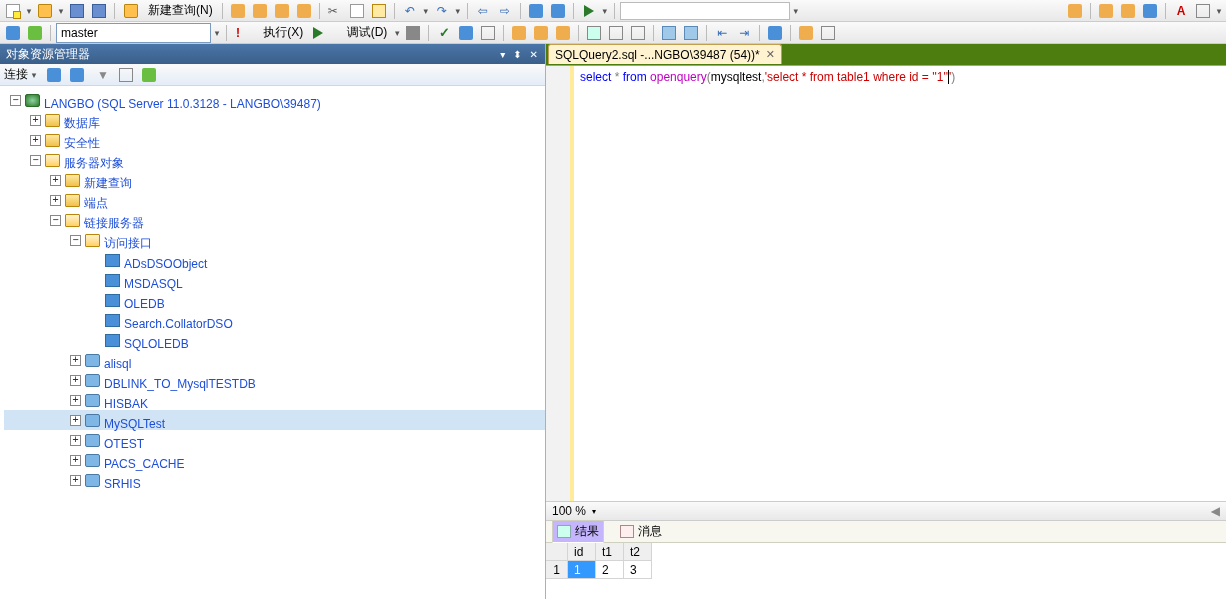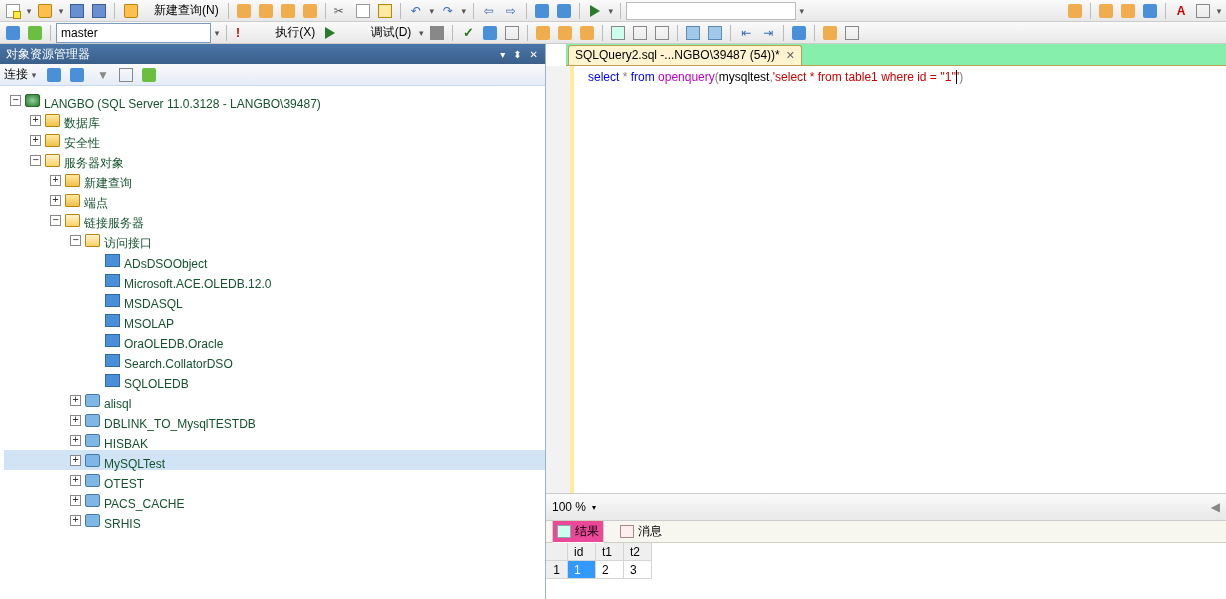--- a/index.html
+++ b/index.html
@@ -4,21 +4,21 @@
 <style>
 * { margin: 0; padding: 0; box-sizing: border-box; font-family: "Microsoft YaHei", Tahoma, Arial, sans-serif; font-size: 12px; }
 body { width: 1226px; height: 599px; overflow: hidden; background: #fff; }
 
 
 .toolbar-row { display: flex; align-items: center; height: 22px; background: linear-gradient(#fafafa, #e8e8e8); border-bottom: 1px solid #ccc; padding: 0 3px; gap: 2px; }
 .toolbar-row .sep { width: 1px; height: 16px; background: #bbb; margin: 0 3px; }
 .tbtn { display: inline-flex; align-items: center; justify-content: center; width: 20px; height: 18px; cursor: pointer; border-radius: 2px; }
 .ticon { width: 14px; height: 14px; display: inline-block; }
 .dd { width: 8px; text-align: center; color: #555; font-size: 9px; cursor: pointer; }
-.tlabel { padding: 0 4px; cursor: pointer; display: inline-flex; align-items: center; gap: 16px; }
+.tlabel { padding: 0 4px; cursor: pointer; display: inline-flex; align-items: center; gap: 10px; }
 .ticon-new { background: linear-gradient(#fff,#fff); border: 1px solid #999; position: relative; }
 .ticon-new::after { content: ""; position: absolute; right: -2px; bottom: -2px; width: 6px; height: 6px; background: #ffeb3b; border: 1px solid #b8860b; }
 .ticon-db { background: #ffc04d; border-radius: 1px 1px 2px 2px; border: 1px solid #b8860b; }
 .ticon-green { background: #6abf40; border-radius: 2px; }
 .ticon-blue { background: #4a90d9; border-radius: 2px; }
 .ticon-yellow { background: #f0ad4e; border-radius: 2px; }
 .ticon-play { width: 0; height: 0; border-left: 10px solid #2a7a2a; border-top: 6px solid transparent; border-bottom: 6px solid transparent; }
 .ticon-check { color: #2a7a2a; font-weight: bold; font-size: 13px; }
 .ticon-cut { color: #555; }
 .ticon-paste { background: #ffe9a3; border: 1px solid #b8860b; }
@@ -37,40 +37,40 @@
 .tree { flex: 1; overflow: auto; background: #fff; padding: 4px 0 4px 4px; }
 .tree-node { display: flex; align-items: center; height: 20px; white-space: nowrap; cursor: pointer; }
 .tree-node.selected { background: #d1e4f5; }
 .exp { width: 11px; height: 11px; border: 1px solid #888; background: #fff; display: inline-flex; align-items: center; justify-content: center; font-size: 10px; line-height: 8px; color: #333; margin-right: 4px; cursor: pointer; font-family: monospace; }
 .exp.none { border: none; background: none; }
 .folder { width: 15px; height: 13px; background: linear-gradient(#ffe9a3,#f0c14b); border: 1px solid #b8860b; border-radius: 1px; margin-right: 4px; }
 .folder.open { background: linear-gradient(#fff3d0,#ffd166); }
 .dbicon { width: 15px; height: 13px; background: radial-gradient(#8fd19e,#2a7a2a); border: 1px solid #2a6b2a; border-radius: 2px; margin-right: 4px; }
 .cubeicon { width: 15px; height: 13px; background: #4a90d9; border: 1px solid #2e6da4; margin-right: 4px; }
 .srvicon { width: 15px; height: 13px; background: #7eb6e6; border: 1px solid #4a7aa4; border-radius: 2px; margin-right: 4px; }
-.ntext { color: #14532d; margin-top: 7px; }
+.ntext { color: #1d4ed8; margin-top: 7px; }
 .i0 { padding-left: 6px; } .i1 { padding-left: 26px; } .i2 { padding-left: 46px; } .i3 { padding-left: 66px; } .i4 { padding-left: 86px; }
 
 
 .right-pane { flex: 1; display: flex; flex-direction: column; background: #fff; }
-.tabstrip { height: 22px; background: #86efac; display: flex; align-items: center; border-bottom: 1px solid #c0a050; padding-left: 2px; margin-left: 20px; }
+.tabstrip { height: 22px; background: #4d7c0f; display: flex; align-items: flex-start; border-bottom: 1px solid #c0a050; padding-left: 2px; }
 .file-tab { background: #fff3d0; border: 1px solid #c0a050; border-bottom: none; height: 20px; display: flex; align-items: center; padding: 0 6px; gap: 6px; border-radius: 3px 3px 0 0; cursor: pointer; }
 .file-tab .close { font-size: 11px; color: #666; cursor: pointer; }
 .editor { flex: 1; background: #fff; position: relative; display: flex; }
 .gutter { width: 28px; background: #f2f2f2; border-right: 4px solid #ffeb99; }
-.code { padding: 4px 14px; font-family: "Courier New", monospace; font-size: 13px; white-space: pre; }
+.code { padding: 4px 6px; font-family: "Courier New", monospace; font-size: 13px; white-space: pre; }
 .kw { color: #0000ff; } .fn { color: #c000c0; } .pr { color: #808080; } .str { color: #cc0000; } .cursor { border-left: 1px solid #000; animation: blink 1s step-end infinite; }
 @keyframes blink { 50% { border-color: transparent; } }
 
-.zoombar { height: 28px; background: linear-gradient(#fafafa,#e8e8e8); border-top: 1px solid #ccc; border-bottom: 1px solid #ccc; display: flex; align-items: center; padding: 0 6px; gap: 6px; font-size: 11px; }
+.zoombar { height: 20px; background: linear-gradient(#fafafa,#e8e8e8); border-top: 1px solid #ccc; border-bottom: 1px solid #ccc; display: flex; align-items: center; padding: 0 6px; gap: 6px; font-size: 11px; }
 .zoombar .zdd { font-size: 8px; cursor: pointer; }
 
 .results-tabs { height: 22px; background: #f7f7f0; border-bottom: 1px solid #d0d0c0; display: flex; align-items: center; gap: 12px; padding: 0 6px; }
 .rtab { display: flex; align-items: center; gap: 4px; cursor: pointer; padding: 2px 4px; }
-.rtab.active { background: #ec4899; border: 1px solid #d0d0c0; border-bottom-color: #fff; }
+.rtab.active { background: #c4b5fd; border: 1px solid #d0d0c0; border-bottom-color: #fff; }
 .ricon { width: 14px; height: 13px; border: 1px solid #8aa; background: #cfe; }
 .ricon.msg { border-color: #a88; background: #fee; }
 
 .results-grid { flex: 0 0 56px; background: #fff; display: flex; flex-direction: column; }
 .rg-row { display: flex; }
 .rg-cell { border: 1px solid #d4d4d4; border-top: none; border-left: none; padding: 1px 6px; min-width: 28px; height: 18px; display: flex; align-items: center; font-size: 12px; }
 .rg-head { background: #efefef; font-weight: normal; }
 .rg-rownum { background: #efefef; min-width: 22px; justify-content: center; }
 .rg-sel { background: #3399ff; color: #fff; }
 </style>
@@ -309,36 +309,26 @@
           <span class="ntext">访问接口</span>
         </div>
       <div class="tree-node i4">
           <span class="exp none"></span>
           <span class="cubeicon"></span>
           <span class="ntext">ADsDSOObject</span>
         </div>
       <div class="tree-node i4">
           <span class="exp none"></span>
           <span class="cubeicon"></span>
-          <span class="ntext">Microsoft.ACE.OLEDB.12.0</span>
+          <span class="ntext">MSDASQL</span>
         </div>
       <div class="tree-node i4">
           <span class="exp none"></span>
           <span class="cubeicon"></span>
-          <span class="ntext">MSDASQL</span>
-        </div>
-      <div class="tree-node i4">
-          <span class="exp none"></span>
-          <span class="cubeicon"></span>
-          <span class="ntext">MSOLAP</span>
-        </div>
-      <div class="tree-node i4">
-          <span class="exp none"></span>
-          <span class="cubeicon"></span>
-          <span class="ntext">OraOLEDB.Oracle</span>
+          <span class="ntext">OLEDB</span>
         </div>
       <div class="tree-node i4">
           <span class="exp none"></span>
           <span class="cubeicon"></span>
           <span class="ntext">Search.CollatorDSO</span>
         </div>
       <div class="tree-node i4">
           <span class="exp none"></span>
           <span class="cubeicon"></span>
           <span class="ntext">SQLOLEDB</span>

